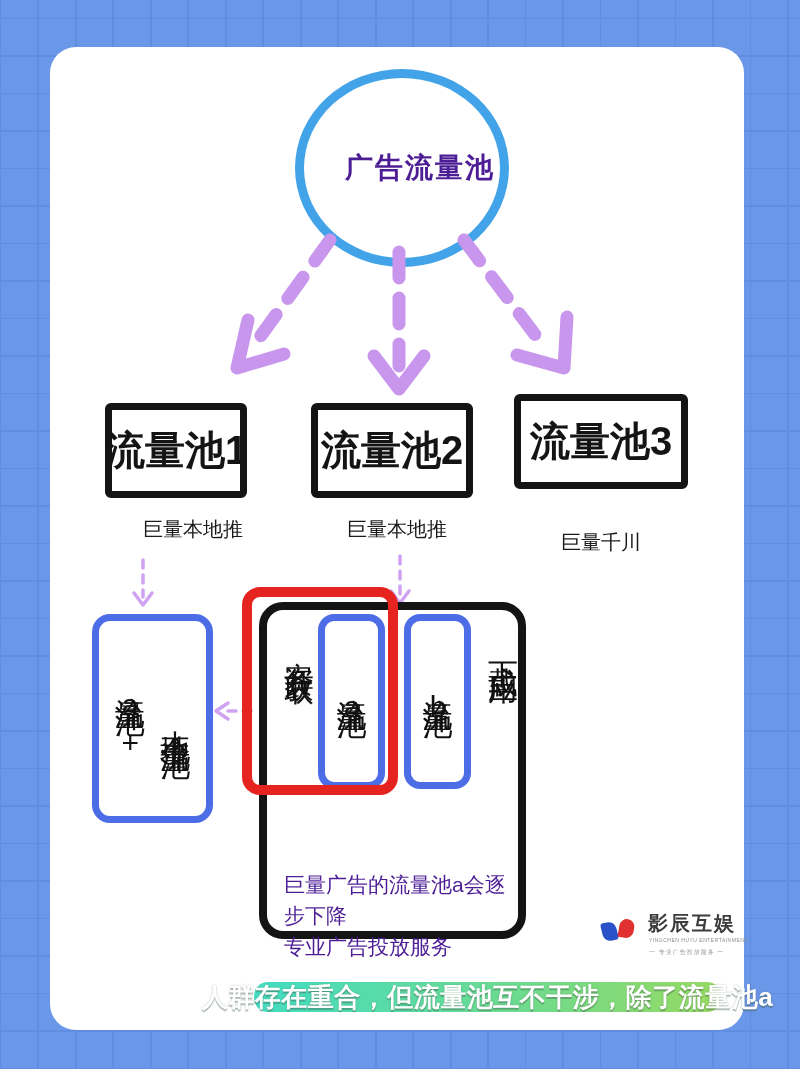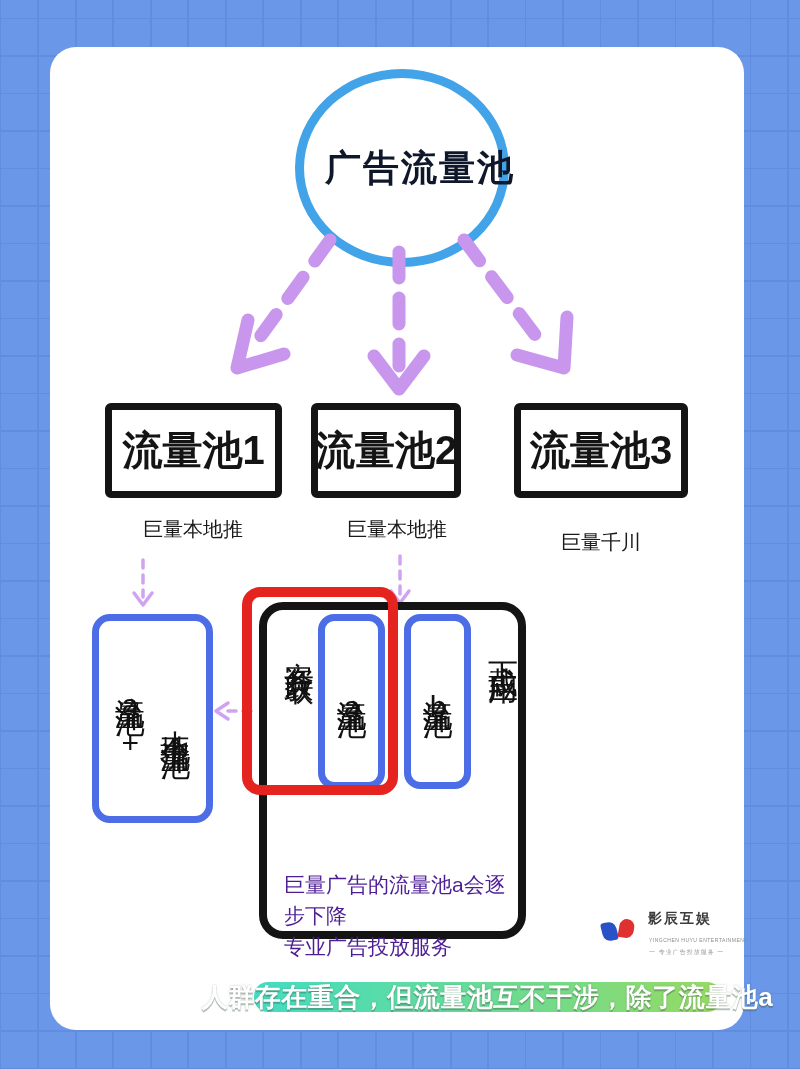--- a/index.html
+++ b/index.html
@@ -19,32 +19,32 @@
     position:absolute;left:50px;top:47px;width:694px;height:983px;
     background:#ffffff;border-radius:26px;
   }
   
   .root-circle{
     position:absolute;left:295px;top:69px;width:196px;height:180px;
     border:9px solid #42a3e8;border-radius:50%;background:#fff;
     display:flex;align-items:center;justify-content:center;
   }
   .root-circle span{
-    font-size:36px;font-weight:900;color:#0f172a;letter-spacing:2px;white-space:nowrap;margin-left:36px;
+    font-size:28px;font-weight:900;color:#4c1d95;letter-spacing:2px;white-space:nowrap;margin-left:36px;
   }
   svg.layer{position:absolute;left:0;top:0;pointer-events:none;}
   
   .pool-box{
     position:absolute;height:95px;background:#fff;border:7px solid #141414;border-radius:6px;
     display:flex;align-items:center;justify-content:center;box-sizing:border-box;
   }
   .pool-box span{font-size:40px;font-weight:900;color:#141414;white-space:nowrap;}
-  .pool1{left:105px;top:403px;width:177px;}
-  .pool2{left:311px;top:403px;width:150px;}
-  .pool3{left:514px;top:403px;width:174px;}
+  .pool1{left:105px;top:403px;width:142px;}
+  .pool2{left:311px;top:403px;width:162px;}
+  .pool3{left:514px;top:394px;width:174px;}
   .platform-label{
     position:absolute;top:516px;width:220px;text-align:center;
     font-size:20px;font-weight:500;color:#1a1a1a;white-space:nowrap;
   }
   .plat1{left:83px;} .plat2{left:287px;} .plat3{left:491px;margin-top:13px;}
   
   .local-box{
     position:absolute;left:92px;top:614px;width:121px;height:209px;box-sizing:border-box;
     border:7px solid #4d6de6;border-radius:18px;background:#fff;
     display:flex;flex-direction:row;align-items:center;justify-content:space-evenly;
@@ -77,21 +77,21 @@
   .note{
     position:absolute;left:284px;top:869px;width:230px;
     font-size:21px;line-height:31px;font-weight:500;color:#4c1d95;
   }
   
   .logo{position:absolute;left:602px;top:910px;width:135px;}
   .logo-marks{position:absolute;left:0;top:8px;width:40px;height:26px;}
   .mark{position:absolute;width:15px;height:19px;}
   .mark-blue{left:0;top:4px;background:#2a52c8;border-radius:3px 8px 3px 8px;transform:rotate(-14deg);}
   .mark-red{left:17px;top:1px;background:#e03030;border-radius:9px 9px 9px 1px;transform:rotate(10deg);}
-  .logo-name{position:absolute;left:46px;top:0;font-size:14px;font-weight:900;color:#3c3c3c;letter-spacing:2px;white-space:nowrap;}
+  .logo-name{position:absolute;left:46px;top:0;font-size:20px;font-weight:900;color:#3c3c3c;letter-spacing:2px;white-space:nowrap;}
   .logo-sub{position:absolute;left:47px;top:27px;font-size:5px;color:#8a8a8a;letter-spacing:.5px;white-space:nowrap;}
   .logo-tag{position:absolute;left:47px;top:38px;font-size:6px;color:#9a9a9a;letter-spacing:1px;white-space:nowrap;}
   
   .banner{
     position:absolute;left:254px;top:982px;width:467px;height:30px;border-radius:14px;
     background:linear-gradient(90deg,#44dcc2 0%,#6cdb90 55%,#97da62 100%);
     display:flex;align-items:center;justify-content:center;
   }
   .banner span{
     font-size:26px;font-weight:900;color:#ffffff;white-space:nowrap;letter-spacing:.5px;

